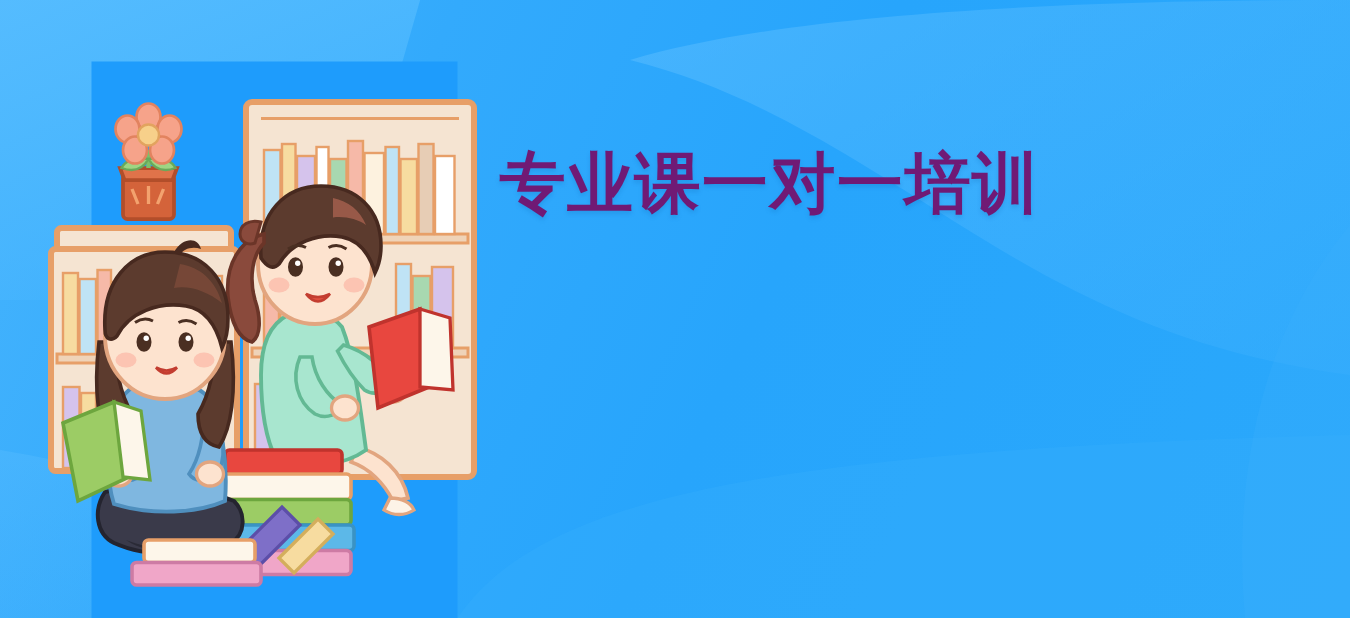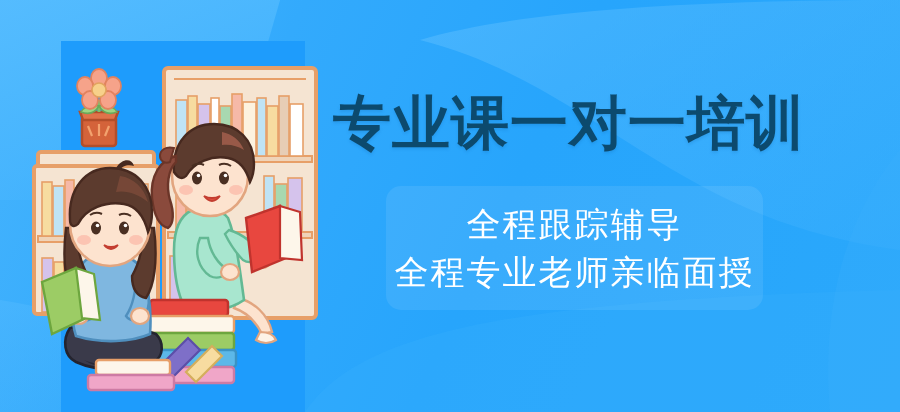--- a/index.html
+++ b/index.html
@@ -33,24 +33,24 @@
   }
 
   
   .illo{position:absolute;left:24px;top:60px;width:300px;height:340px;}
 
   
   .headline{
     position:absolute;
     left:333px;top:92px;
     width:470px;
-    font-size:58px;
+    font-size:44px;
     line-height:62px;
     font-weight:bold;
-    color:#0c4a6e;
+    color:#701a75;
     letter-spacing:1px;
     white-space:nowrap;
     text-shadow:0 2px 3px rgba(10,90,160,.18);
   }
 
   
   .sub-box{
     position:absolute;
     left:386px;top:186px;
     width:377px;height:124px;
@@ -278,18 +278,14 @@
     </g>
 
     <g>
       <rect x="72" y="300" width="74" height="15" rx="3" fill="#fdf6ea" stroke="#e79f68" stroke-width="2.4"></rect>
       <rect x="64" y="315" width="86" height="15" rx="3" fill="#f0a6c8" stroke="#cd7ba4" stroke-width="2.4"></rect>
     </g>
   </svg>
 
   <div class="headline">专业课一对一培训</div>
 
-  <div class="sub-box">
-    <div class="sub-line">全程跟踪辅导</div>
-    <div class="sub-line">全程专业老师亲临面授</div>
-  </div>
 
 </div>
 
 </body></html>

